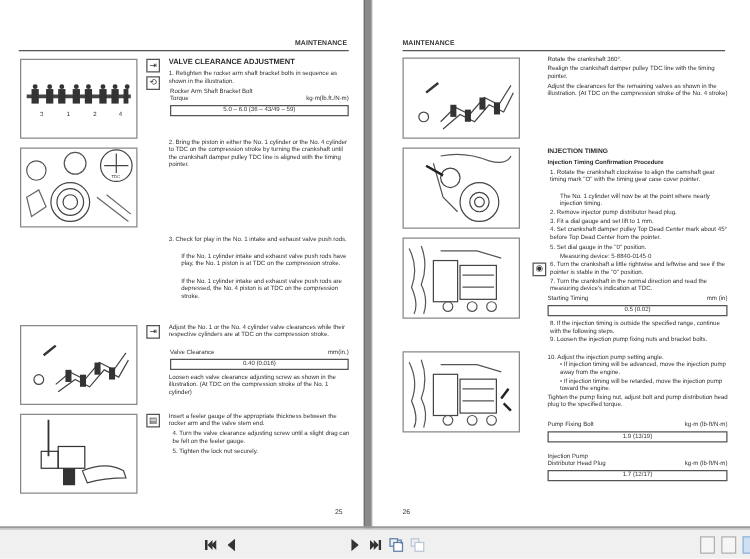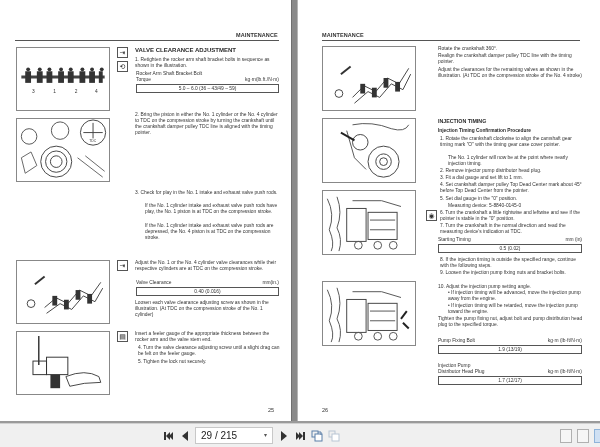--- a/index.html
+++ b/index.html
@@ -268,24 +268,20 @@
         <rect x="0" y="1" width="2" height="8" fill="#333"></rect>
         <polygon points="2,5 6,1 6,9" fill="#333"></polygon>
         <polygon points="5,5 9,1 9,9" fill="#333"></polygon>
       </svg>
   </div>
   <div class="nav-btn" style="left:180px; width:10px;">
     <svg width="6" height="10" viewBox="0 0 6 10">
         <polygon points="0,5 6,0 6,10" fill="#333"></polygon>
       </svg>
   </div>
-  <div class="page-input">
-    <span>29 / 215</span>
-    <span class="caret">▾</span>
-  </div>
   <div class="nav-btn" style="left:279px; width:10px;">
     <svg width="6" height="10" viewBox="0 0 6 10">
         <polygon points="6,5 0,0 0,10" fill="#333"></polygon>
       </svg>
   </div>
   <div class="nav-btn" style="left:293px; width:14px;">
     <svg width="10" height="10" viewBox="0 0 10 10">
         <polygon points="1,1 5,5 1,9" fill="#333"></polygon>
         <polygon points="4,1 8,5 4,9" fill="#333"></polygon>
         <rect x="8" y="1" width="2" height="8" fill="#333"></rect>

